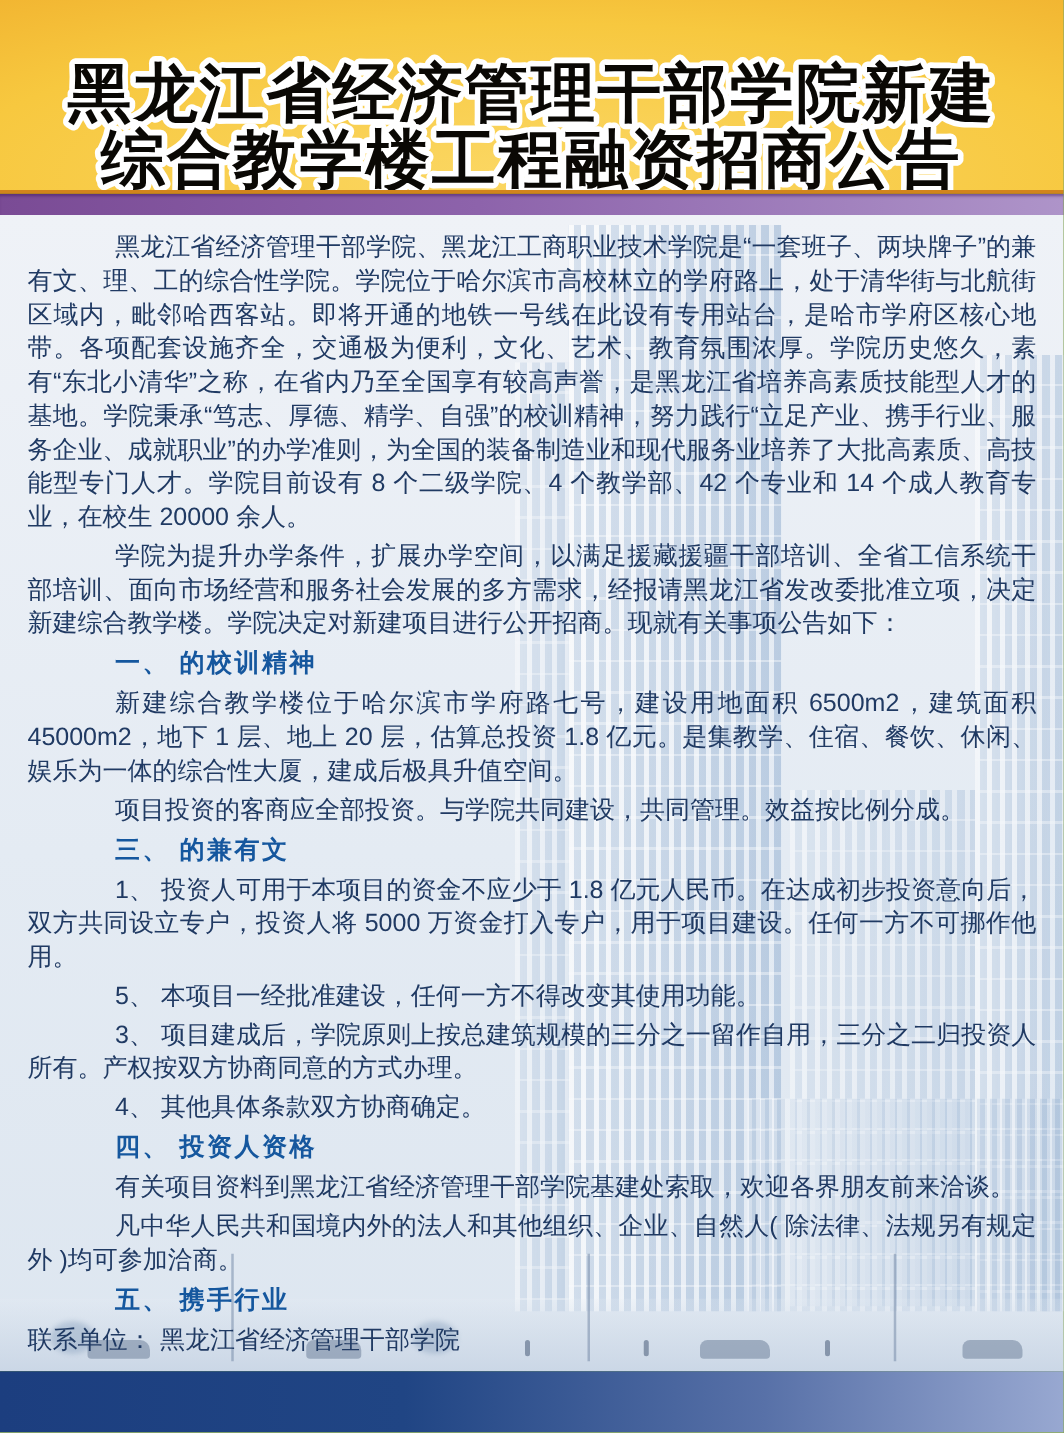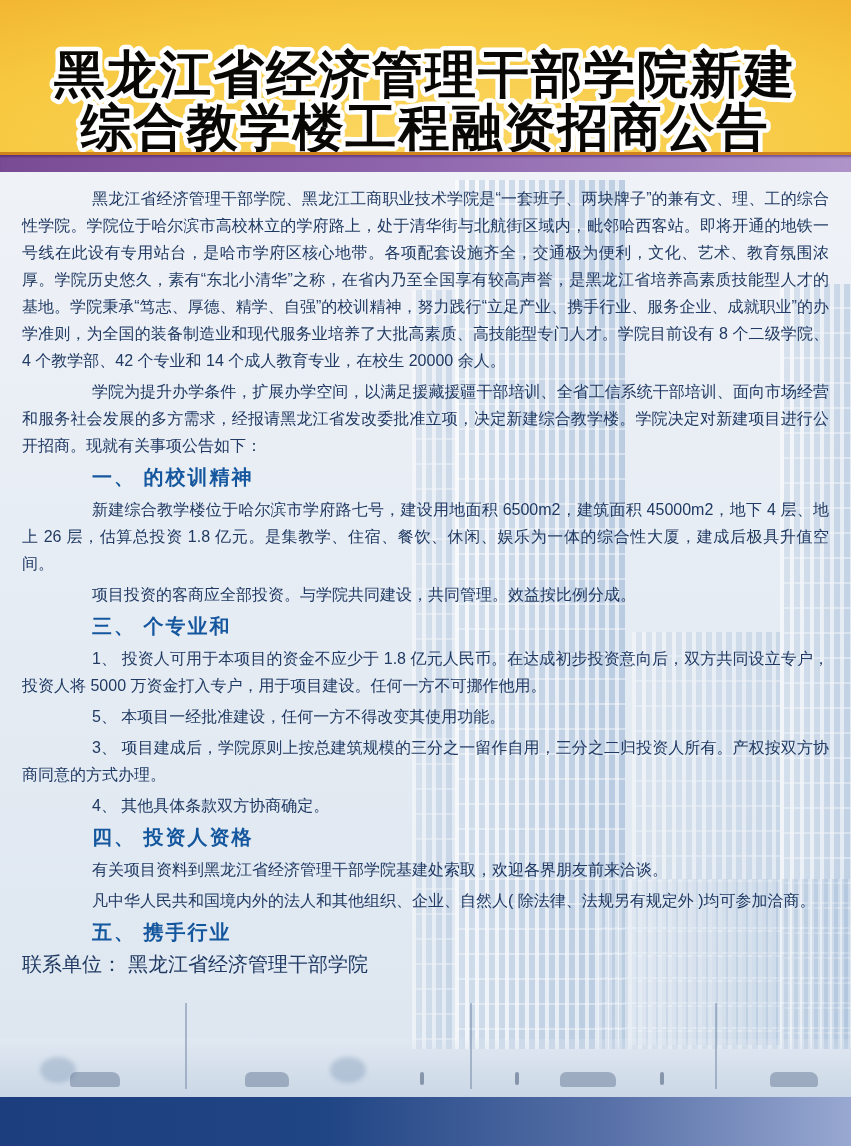--- a/index.html
+++ b/index.html
@@ -51,21 +51,21 @@
   .car { position:absolute; bottom:10px; height:15px; border-radius:6px 8px 3px 3px;
          background: rgba(90,110,140,.45); }
   .person { position:absolute; bottom:12px; width:4px; height:13px; border-radius:2px;
             background: rgba(60,80,110,.5); }
   .lamp { position:absolute; bottom:8px; width:2px; height:86px; background: rgba(120,140,170,.55); }
   .tree { position:absolute; bottom:14px; width:36px; height:26px; border-radius:50%;
           background: rgba(130,155,185,.40); filter: blur(2px); }
   
   .copy { position: relative; z-index: 2; padding-top: 13px; }
   .para {
-    margin: 0 22px 4px; font-size: 16px; line-height: 27px;
+    margin: 0 22px 4px; font-size: 20px; line-height: 27px;
     color: #203a63; text-align: justify; text-indent: 70px;
   }
   .sec-heading {
     margin: 5px 22px 5px; font-size: 20px; line-height: 27px;
     color: #15579e; font-weight: bold; text-indent: 70px; letter-spacing: 2px;
   }
   .contact-row { margin: 0 22px 7px; font-size: 20px; line-height: 27px; color: #203a63; }
   .contact-label { white-space: pre-wrap; }
   .contact-value { white-space: pre-wrap; margin-left: 6px; }
   
@@ -110,25 +110,25 @@
         <div class="person" style="left:515px"></div>
         <div class="person" style="left:660px"></div>
       </div>
     </div>
 
     <div class="copy">
       <p class="para">黑龙江省经济管理干部学院、黑龙江工商职业技术学院是“一套班子、两块牌子”的兼有文、理、工的综合性学院。学院位于哈尔滨市高校林立的学府路上，处于清华街与北航街区域内，毗邻哈西客站。即将开通的地铁一号线在此设有专用站台，是哈市学府区核心地带。各项配套设施齐全，交通极为便利，文化、艺术、教育氛围浓厚。学院历史悠久，素有“东北小清华”之称，在省内乃至全国享有较高声誉，是黑龙江省培养高素质技能型人才的基地。学院秉承“笃志、厚德、精学、自强”的校训精神，努力践行“立足产业、携手行业、服务企业、成就职业”的办学准则，为全国的装备制造业和现代服务业培养了大批高素质、高技能型专门人才。学院目前设有 8 个二级学院、4 个教学部、42 个专业和 14 个成人教育专业，在校生 20000 余人。</p>
       <p class="para">学院为提升办学条件，扩展办学空间，以满足援藏援疆干部培训、全省工信系统干部培训、面向市场经营和服务社会发展的多方需求，经报请黑龙江省发改委批准立项，决定新建综合教学楼。学院决定对新建项目进行公开招商。现就有关事项公告如下：</p>
 
       <h3 class="sec-heading">一、 的校训精神</h3>
-      <p class="para">新建综合教学楼位于哈尔滨市学府路七号，建设用地面积 6500m2，建筑面积 45000m2，地下 4 层、地上 26 层，估算总投资 1.8 亿元。是集教学、住宿、餐饮、休闲、娱乐为一体的综合性大厦，建成后极具升值空间。</p>
+      <p class="para">新建综合教学楼位于哈尔滨市学府路七号，建设用地面积 6500m2，建筑面积 45000m2，地下 1 层、地上 20 层，估算总投资 1.8 亿元。是集教学、住宿、餐饮、休闲、娱乐为一体的综合性大厦，建成后极具升值空间。</p>
 
       <p class="para">项目投资的客商应全部投资。与学院共同建设，共同管理。效益按比例分成。</p>
 
-      <h3 class="sec-heading">三、 个专业和</h3>
+      <h3 class="sec-heading">三、 的兼有文</h3>
       <p class="para">1、 投资人可用于本项目的资金不应少于 1.8 亿元人民币。在达成初步投资意向后，双方共同设立专户，投资人将 5000 万资金打入专户，用于项目建设。任何一方不可挪作他用。</p>
       <p class="para">5、 本项目一经批准建设，任何一方不得改变其使用功能。</p>
       <p class="para">3、 项目建成后，学院原则上按总建筑规模的三分之一留作自用，三分之二归投资人所有。产权按双方协商同意的方式办理。</p>
       <p class="para">4、 其他具体条款双方协商确定。</p>
 
       <h3 class="sec-heading">四、 投资人资格</h3>
       <p class="para">有关项目资料到黑龙江省经济管理干部学院基建处索取，欢迎各界朋友前来洽谈。</p>
       <p class="para">凡中华人民共和国境内外的法人和其他组织、企业、自然人( 除法律、法规另有规定外 )均可参加洽商。</p>
 
       <h3 class="sec-heading">五、 携手行业</h3>

